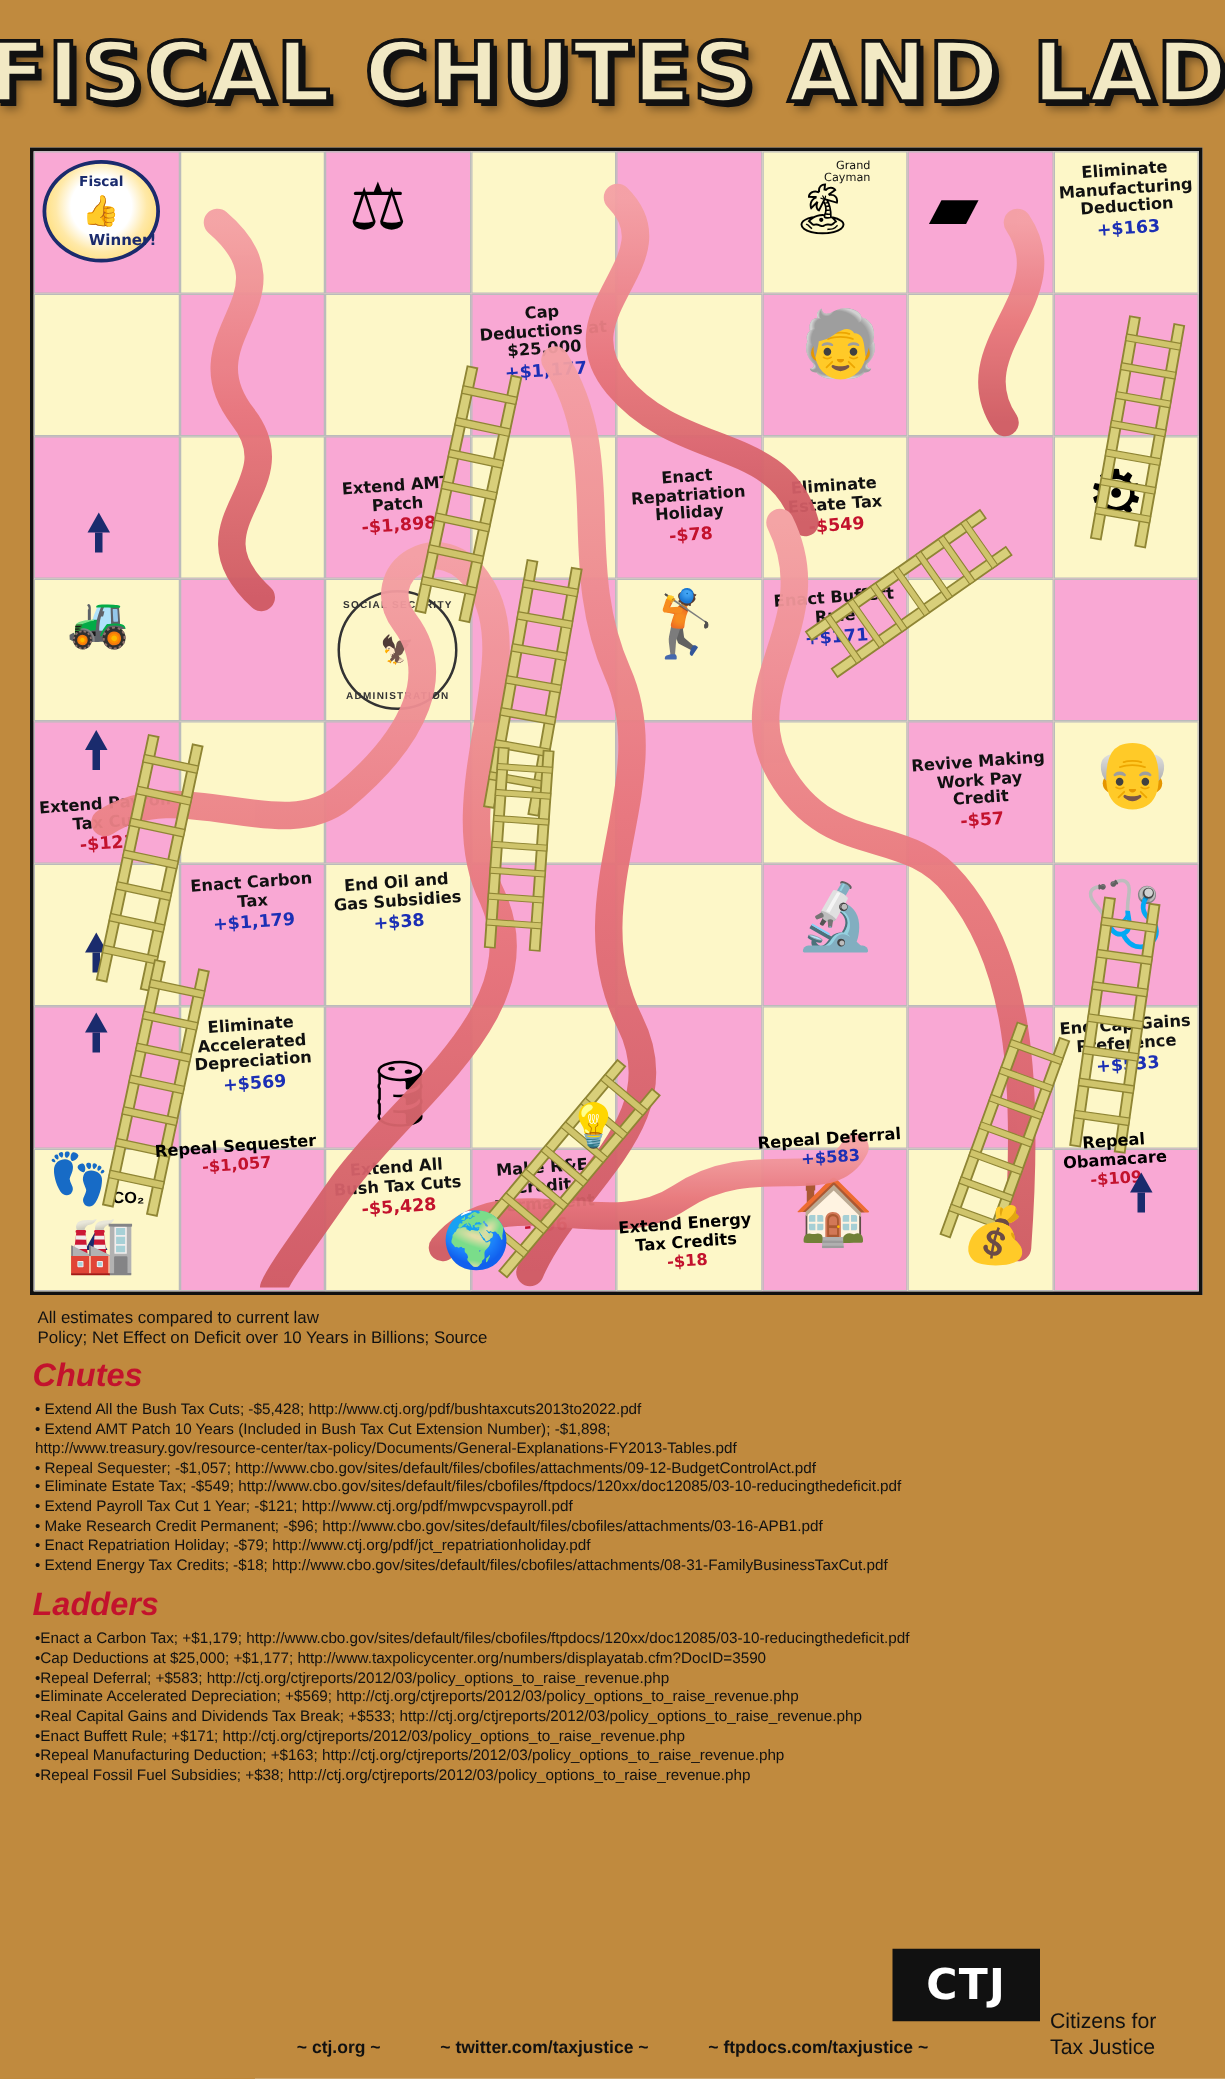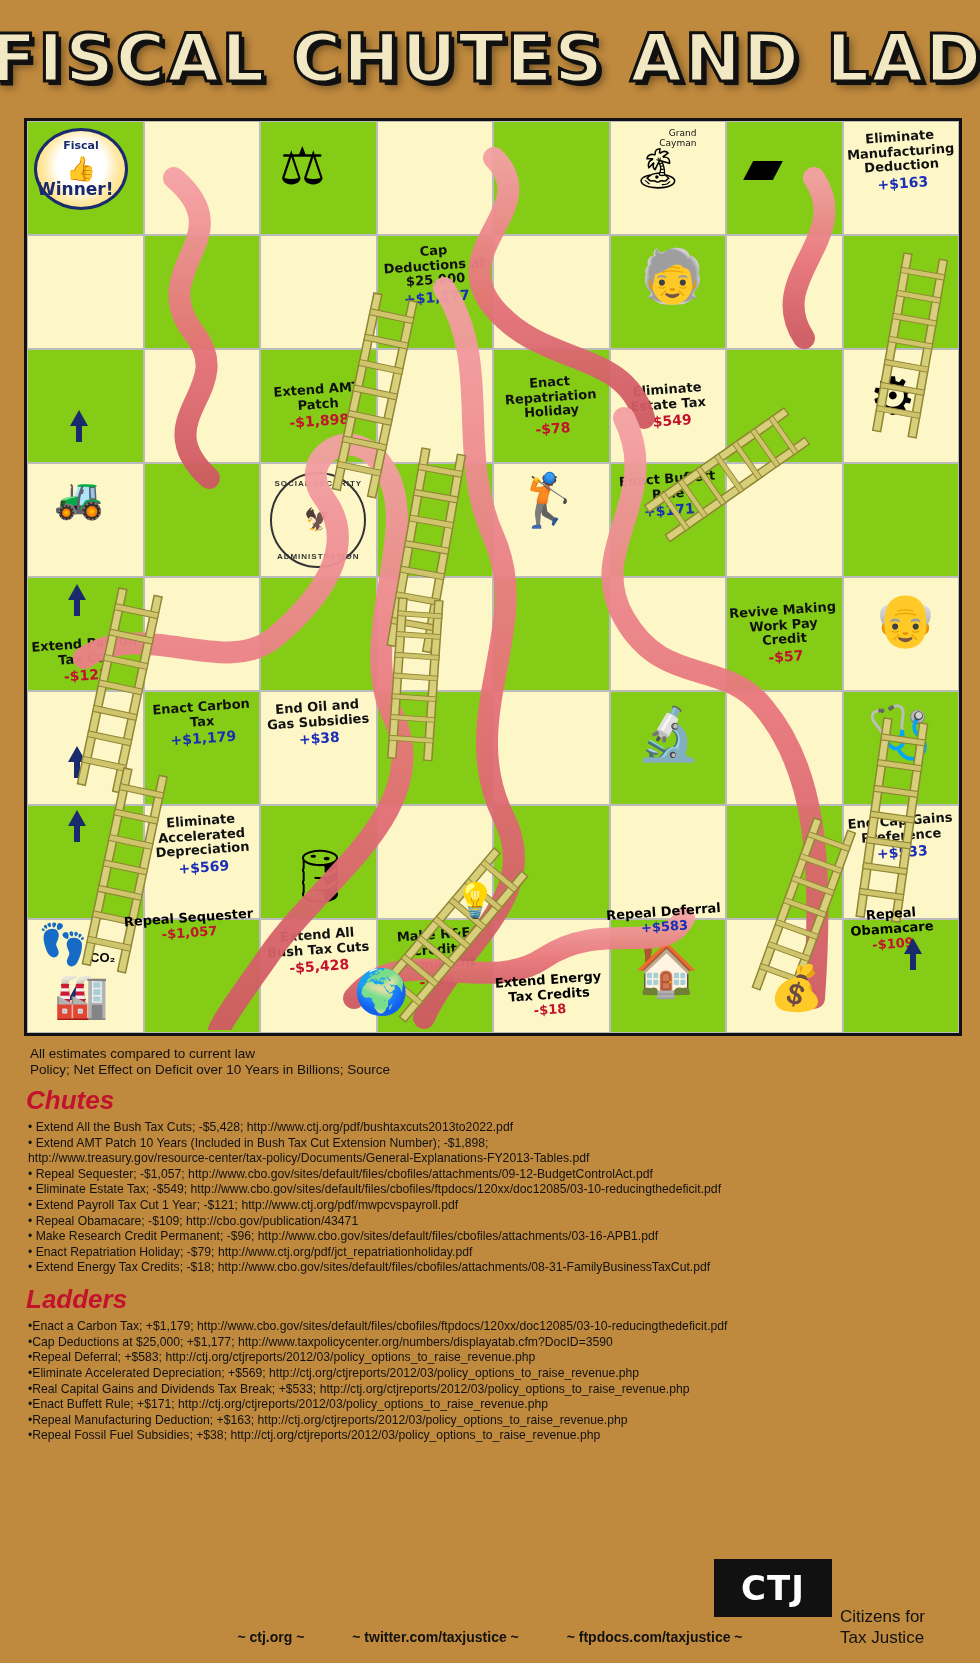--- a/index.html
+++ b/index.html
@@ -32,21 +32,21 @@
     grid-template-columns:repeat(8,1fr);
     grid-template-rows:repeat(8,1fr);
   }
   .cell{
     position:relative;
     border:1px solid #bbb;
     box-sizing:border-box;
     overflow:hidden;
   }
   .cell.yellow{background:#fdf7c8;}
-  .cell.white{background:#84cc16;}
+  .cell.white{background:#f9a8d4;}
   
   .sq-label{
     position:absolute;left:3px;right:3px;top:50%;
     transform:translateY(-50%) rotate(-4deg);
     text-align:center;
     font-family:"DejaVu Sans", sans-serif;
     font-weight:bold;
     font-size:13px;
     line-height:1.12;
     color:#111;
@@ -109,21 +109,21 @@
   }
   
   .winner{
     position:absolute;left:6px;top:6px;width:88px;height:76px;
     border-radius:50%;
     background:radial-gradient(circle at 50% 45%, #fff 40%, #ffe9a8 60%, #ffd24a 100%);
     border:3px solid #1a2b6d;
     z-index:5;
   }
   .winner .w1{position:absolute;left:0;right:0;top:8px;text-align:center;font-size:11px;font-weight:bold;color:#1a2b6d;font-family:"DejaVu Sans",sans-serif;}
-  .winner .w2{position:absolute;left:0;right:0;bottom:8px;text-align:left;font-size:17px;font-weight:bold;color:#1a2b6d;font-family:"DejaVu Sans",sans-serif;}
+  .winner .w2{position:absolute;left:0;right:0;bottom:8px;text-align:right;font-size:12px;font-weight:bold;color:#1a2b6d;font-family:"DejaVu Sans",sans-serif;}
   .winner .thumb{position:absolute;left:50%;top:50%;transform:translate(-50%,-50%);font-size:24px;}
   .ssa{
     position:absolute;left:50%;top:50%;transform:translate(-50%,-50%);
     width:92px;height:92px;border-radius:50%;border:2px solid #333;
     color:#333;font-size:8px;text-align:center;
   }
   .ssa .inner{position:absolute;left:50%;top:50%;transform:translate(-50%,-50%);font-size:22px;}
   .ssa .t{position:absolute;left:0;right:0;top:5px;font-weight:bold;letter-spacing:1px;}
   .ssa .b{position:absolute;left:0;right:0;bottom:5px;font-weight:bold;letter-spacing:1px;}
   .cayman{position:absolute;left:50%;transform:translateX(-50%);top:6px;text-align:right;font-size:9px;color:#111;font-family:"DejaVu Sans",sans-serif;}
@@ -399,21 +399,20 @@
   <div class="note-line">Policy; Net Effect on Deficit over 10 Years in Billions; Source</div>
 
   <div class="section-h">Chutes</div>
   <div id="chutes-list">
     <div class="ref">• Extend All the Bush Tax Cuts; -$5,428; http://www.ctj.org/pdf/bushtaxcuts2013to2022.pdf</div>
     <div class="ref">• Extend AMT Patch 10 Years (Included in Bush Tax Cut Extension Number); -$1,898;</div>
     <div class="ref">http://www.treasury.gov/resource-center/tax-policy/Documents/General-Explanations-FY2013-Tables.pdf</div>
     <div class="ref">• Repeal Sequester; -$1,057; http://www.cbo.gov/sites/default/files/cbofiles/attachments/09-12-BudgetControlAct.pdf</div>
     <div class="ref">• Eliminate Estate Tax; -$549; http://www.cbo.gov/sites/default/files/cbofiles/ftpdocs/120xx/doc12085/03-10-reducingthedeficit.pdf</div>
     <div class="ref">• Extend Payroll Tax Cut 1 Year; -$121; http://www.ctj.org/pdf/mwpcvspayroll.pdf</div>
-    <div class="ref">• Repeal Obamacare; -$109; http://cbo.gov/publication/43471</div>
     <div class="ref">• Make Research Credit Permanent; -$96; http://www.cbo.gov/sites/default/files/cbofiles/attachments/03-16-APB1.pdf</div>
     <div class="ref">• Enact Repatriation Holiday; -$79; http://www.ctj.org/pdf/jct_repatriationholiday.pdf</div>
     <div class="ref">• Extend Energy Tax Credits; -$18; http://www.cbo.gov/sites/default/files/cbofiles/attachments/08-31-FamilyBusinessTaxCut.pdf</div>
   </div>
 
   <div class="section-h">Ladders</div>
   <div id="ladders-list">
     <div class="ref">•Enact a Carbon Tax; +$1,179; http://www.cbo.gov/sites/default/files/cbofiles/ftpdocs/120xx/doc12085/03-10-reducingthedeficit.pdf</div>
     <div class="ref">•Cap Deductions at $25,000; +$1,177; http://www.taxpolicycenter.org/numbers/displayatab.cfm?DocID=3590</div>
     <div class="ref">•Repeal Deferral; +$583; http://ctj.org/ctjreports/2012/03/policy_options_to_raise_revenue.php</div>

